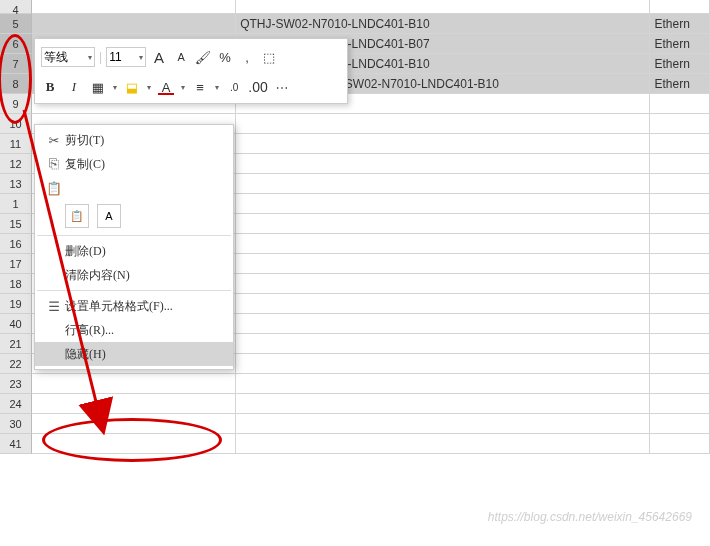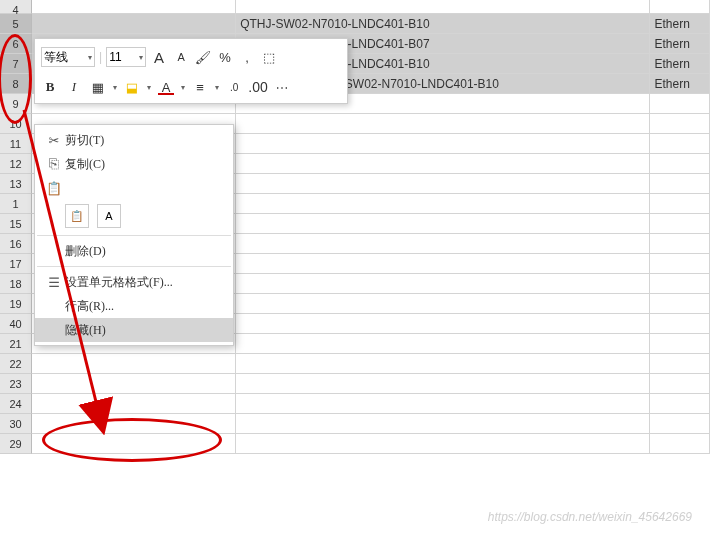--- a/index.html
+++ b/index.html
@@ -68,21 +68,21 @@
   <div class="row-header"><span>16</span></div>
   <div class="row-header"><span>17</span></div>
   <div class="row-header"><span>18</span></div>
   <div class="row-header"><span>19</span></div>
   <div class="row-header"><span>40</span></div>
   <div class="row-header"><span>21</span></div>
   <div class="row-header"><span>22</span></div>
   <div class="row-header"><span>23</span></div>
   <div class="row-header"><span>24</span></div>
   <div class="row-header"><span>30</span></div>
-  <div class="row-header"><span>29</span></div>
+  <div class="row-header"><span>41</span></div>
 </div>
 
 <div class="grid">
   <div class="grid-row partial">
       <div class="cell c-a"></div>
       <div class="cell c-b"></div>
       <div class="cell c-c"></div>
     </div>
   <div class="grid-row">
       <div class="cell sel c-a"></div>
@@ -245,20 +245,24 @@
   </div>
   <div class="cm-sub">
     <span class="paste-opt">📋</span>
     <span class="paste-opt">A</span>
   </div>
   <div class="cm-sep"></div>
   <div class="cm-item">
     <span class="cm-icon"></span>
     <span class="cm-label">删除(D)</span>
   </div>
+  <div class="cm-item">
+    <span class="cm-icon"></span>
+    <span class="cm-label">清除内容(N)</span>
+  </div>
   <div class="cm-sep"></div>
   <div class="cm-item">
     <span class="cm-icon">☰</span>
     <span class="cm-label">设置单元格格式(F)...</span>
   </div>
   <div class="cm-item">
     <span class="cm-icon"></span>
     <span class="cm-label">行高(R)...</span>
   </div>
   <div class="cm-item hover">

